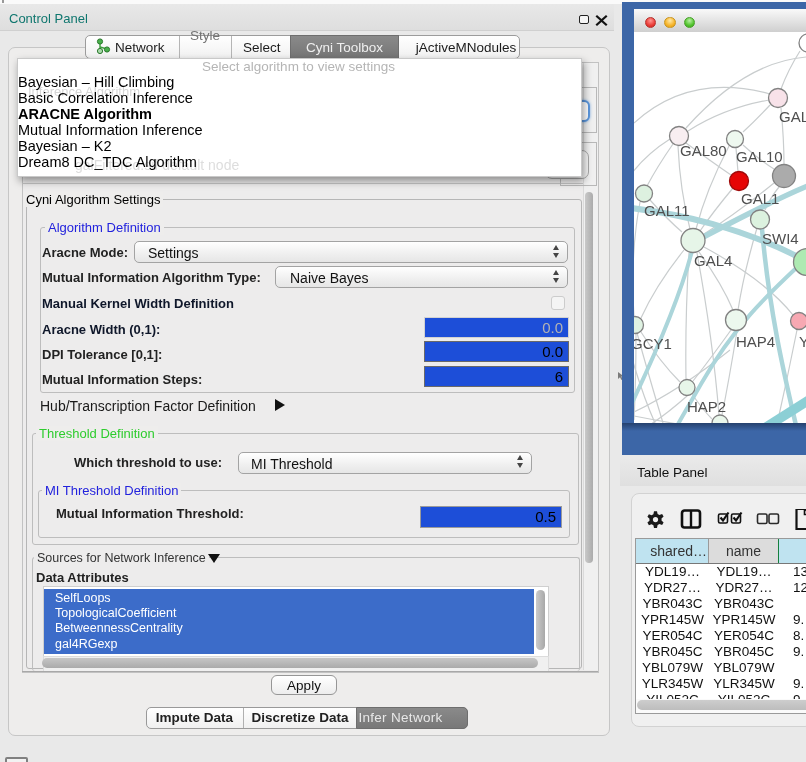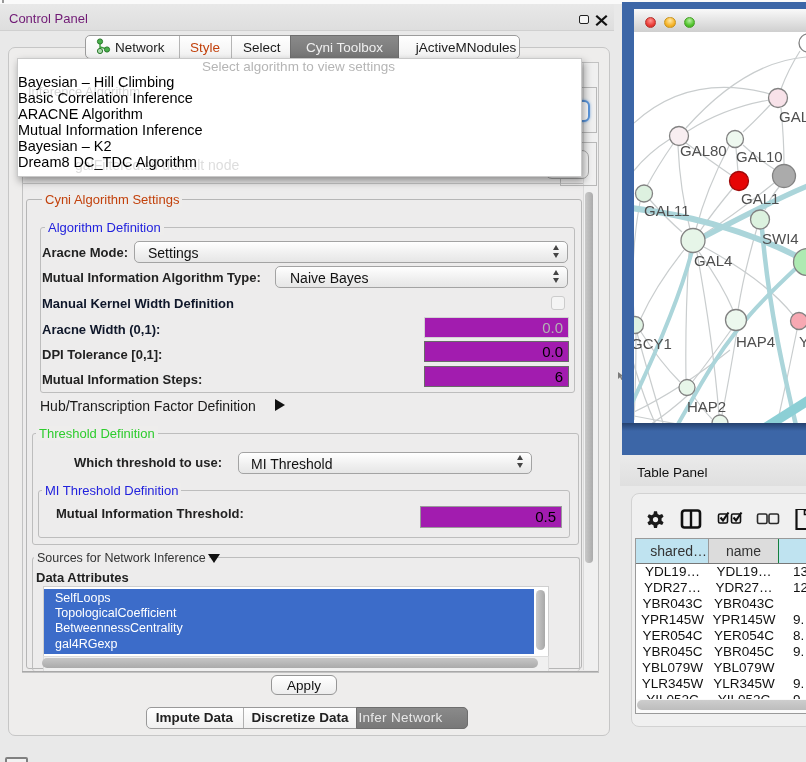--- a/index.html
+++ b/index.html
@@ -1,35 +1,35 @@
 <!DOCTYPE html>
 <html><head><meta charset="utf-8"><style>
 html,body{margin:0;padding:0}
 body{width:806px;height:762px;overflow:hidden;background:#e9e9e9;font-family:"Liberation Sans",sans-serif;position:relative}
 .ab{position:absolute}
-.b{font-weight:normal}
+.b{font-weight:bold}
 .lbl{font-size:13px;color:#222;font-weight:bold;white-space:nowrap}
 .dis{color:#0f172a}
 .grp{position:absolute;border:1px solid #bdbdbd;border-radius:3px}
 .gtitle{position:absolute;background:#eeedec;padding:0 3px;font-size:13px;white-space:nowrap}
 .combo{position:absolute;border:1px solid #a3a3a3;border-radius:5px;background:linear-gradient(#ffffff,#efefef 60%,#e6e6e6);font-size:14px;color:#111}
 .combo .tx{position:absolute;left:15px;top:3px;white-space:nowrap}
 .stp{position:absolute;width:0;height:0}
 .stpu{border-left:3.5px solid transparent;border-right:3.5px solid transparent;border-bottom:5px solid #444}
 .stpd{border-left:3.5px solid transparent;border-right:3.5px solid transparent;border-top:5px solid #444}
-.fld{position:absolute;background:#a21caf;border:1px solid #c9c9c9;font-size:15px;text-align:right}
+.fld{position:absolute;background:#1d4ed8;border:1px solid #c9c9c9;font-size:15px;text-align:right}
 .fld span{position:absolute;right:6px;top:3px}
 </style></head>
 <body>
 
 <div class="ab" style="left:0;top:0;width:806px;height:4px;background:#fafafa"></div>
 <div class="ab" style="left:2px;top:0;width:2px;height:3px;background:#999"></div>
 
 <div class="ab" style="left:0;top:4px;width:614px;height:26px;background:linear-gradient(#e8e8e8,#dedede);border-bottom:1px solid #d0d0d0"></div>
-<div class="ab" style="left:9px;top:11px;font-size:13px;color:#701a75">Control Panel</div>
+<div class="ab" style="left:9px;top:11px;font-size:13px;color:#0f766e">Control Panel</div>
 <div class="ab" style="left:579px;top:15px;width:8px;height:7px;border:1.5px solid #222;border-radius:2px;background:#f5f5f5"></div>
 <svg class="ab" style="left:595px;top:14px" width="13" height="12" viewBox="0 0 13 12">
     <path d="M2 1 L6.5 5 L11 1 L12.5 2.5 L8 6.5 L12.5 10.5 L11 12 L6.5 8 L2 12 L0.5 10.5 L5 6.5 L0.5 2.5 Z" fill="#111"></path>
   </svg>
 
 <div class="ab" style="left:8px;top:47px;width:600px;height:687px;background:#eeedec;border:1px solid #c6c6c6;border-radius:7px"></div>
 
 <div class="ab" style="left:22px;top:62px;width:575px;height:609px;border:1px solid #c2c2c2;background:#edecec"></div>
 
 <div class="ab" style="left:85px;top:35px;width:435px;height:24px;background:linear-gradient(#ffffff,#f1f1f1);border:1px solid #9c9c9c;border-radius:5px;box-sizing:border-box"></div>
@@ -37,29 +37,29 @@
 <div class="ab" style="left:231px;top:36px;width:1px;height:22px;background:#b5b5b5"></div>
 <div class="ab" style="left:290px;top:35px;width:109px;height:24px;background:linear-gradient(#8a8a8a,#757575);box-sizing:border-box;border:1px solid #6e6e6e"></div>
 <svg class="ab" style="left:96px;top:38px" width="15" height="17" viewBox="0 0 15 17">
     <line x1="4" y1="4" x2="4" y2="13" stroke="#3c9e3c" stroke-width="1.4"></line>
     <line x1="4" y1="9" x2="11" y2="11" stroke="#3c9e3c" stroke-width="1.4"></line>
     <circle cx="4" cy="3.5" r="2.6" fill="#49b04c" stroke="#2c7a2e" stroke-width="1"></circle>
     <circle cx="4" cy="13" r="2.6" fill="#a9d9aa" stroke="#2c7a2e" stroke-width="1"></circle>
     <circle cx="11" cy="11.5" r="2.6" fill="#49b04c" stroke="#2c7a2e" stroke-width="1"></circle>
   </svg>
 <div class="ab" style="left:115px;top:40px;font-size:13.5px;color:#1b1b1b">Network</div>
-<div class="ab" style="left:190px;top:40px;font-size:13.5px;color:#c2410c">Style</div>
+<div class="ab" style="left:190px;top:28px;font-size:13.5px;color:#737373">Style</div>
 <div class="ab" style="left:243px;top:40px;font-size:13.5px;color:#1b1b1b">Select</div>
 <div class="ab" style="left:290px;top:40px;width:109px;text-align:center;font-size:13.5px;color:#efefef">Cyni Toolbox</div>
 <div class="ab" style="left:399px;top:40px;width:134px;text-align:center;font-size:13.5px;color:#1b1b1b">jActiveMNodules</div>
 
 <div class="ab" style="left:22px;top:183px;width:575px;height:1px;background:#c4c4c4"></div>
 
 <div class="grp" style="left:26px;top:199px;width:554px;height:468px;border-color:#b6b6b6"></div>
-<div class="gtitle" style="left:42px;top:192px;color:#c2410c">Cyni Algorithm Settings</div>
+<div class="gtitle" style="left:23px;top:192px;color:#000000">Cyni Algorithm Settings</div>
 
 <div class="grp" style="left:40px;top:227px;width:533px;height:164px"></div>
 <div class="gtitle" style="left:45px;top:220px;color:#2222dd">Algorithm Definition</div>
 <div class="lbl ab" style="left:42px;top:245px">Aracne Mode:</div>
 <div class="combo" style="left:134px;top:241px;width:432px;height:20px">
     <span class="tx" style="left:13px">Settings</span>
   </div>
 <span class="stp stpu ab" style="left:553px;top:245px"></span>
 <span class="stp stpd ab" style="left:553px;top:253px"></span>
 <div class="lbl ab" style="left:42px;top:270px">Mutual Information Algorithm Type:</div>

